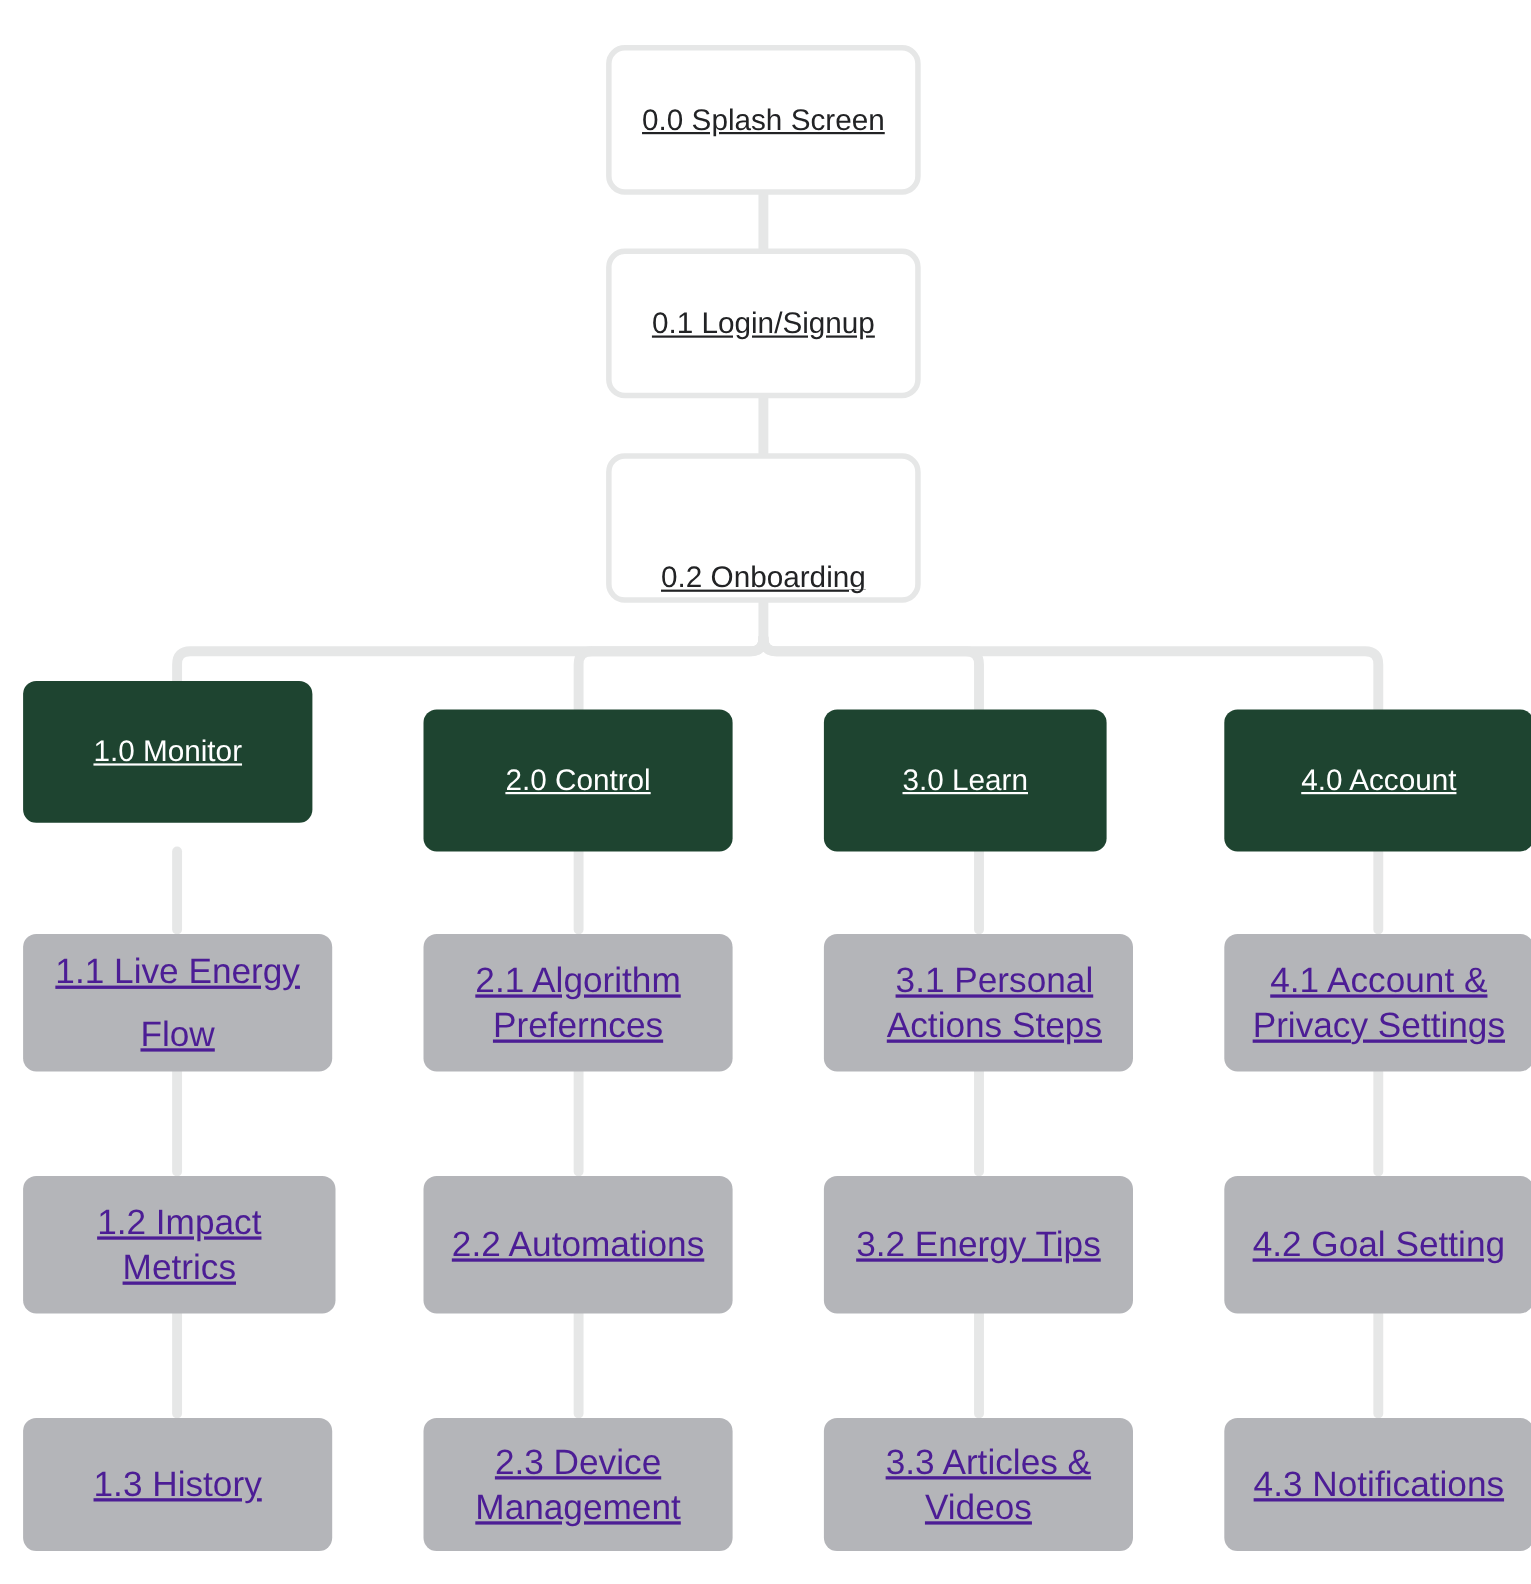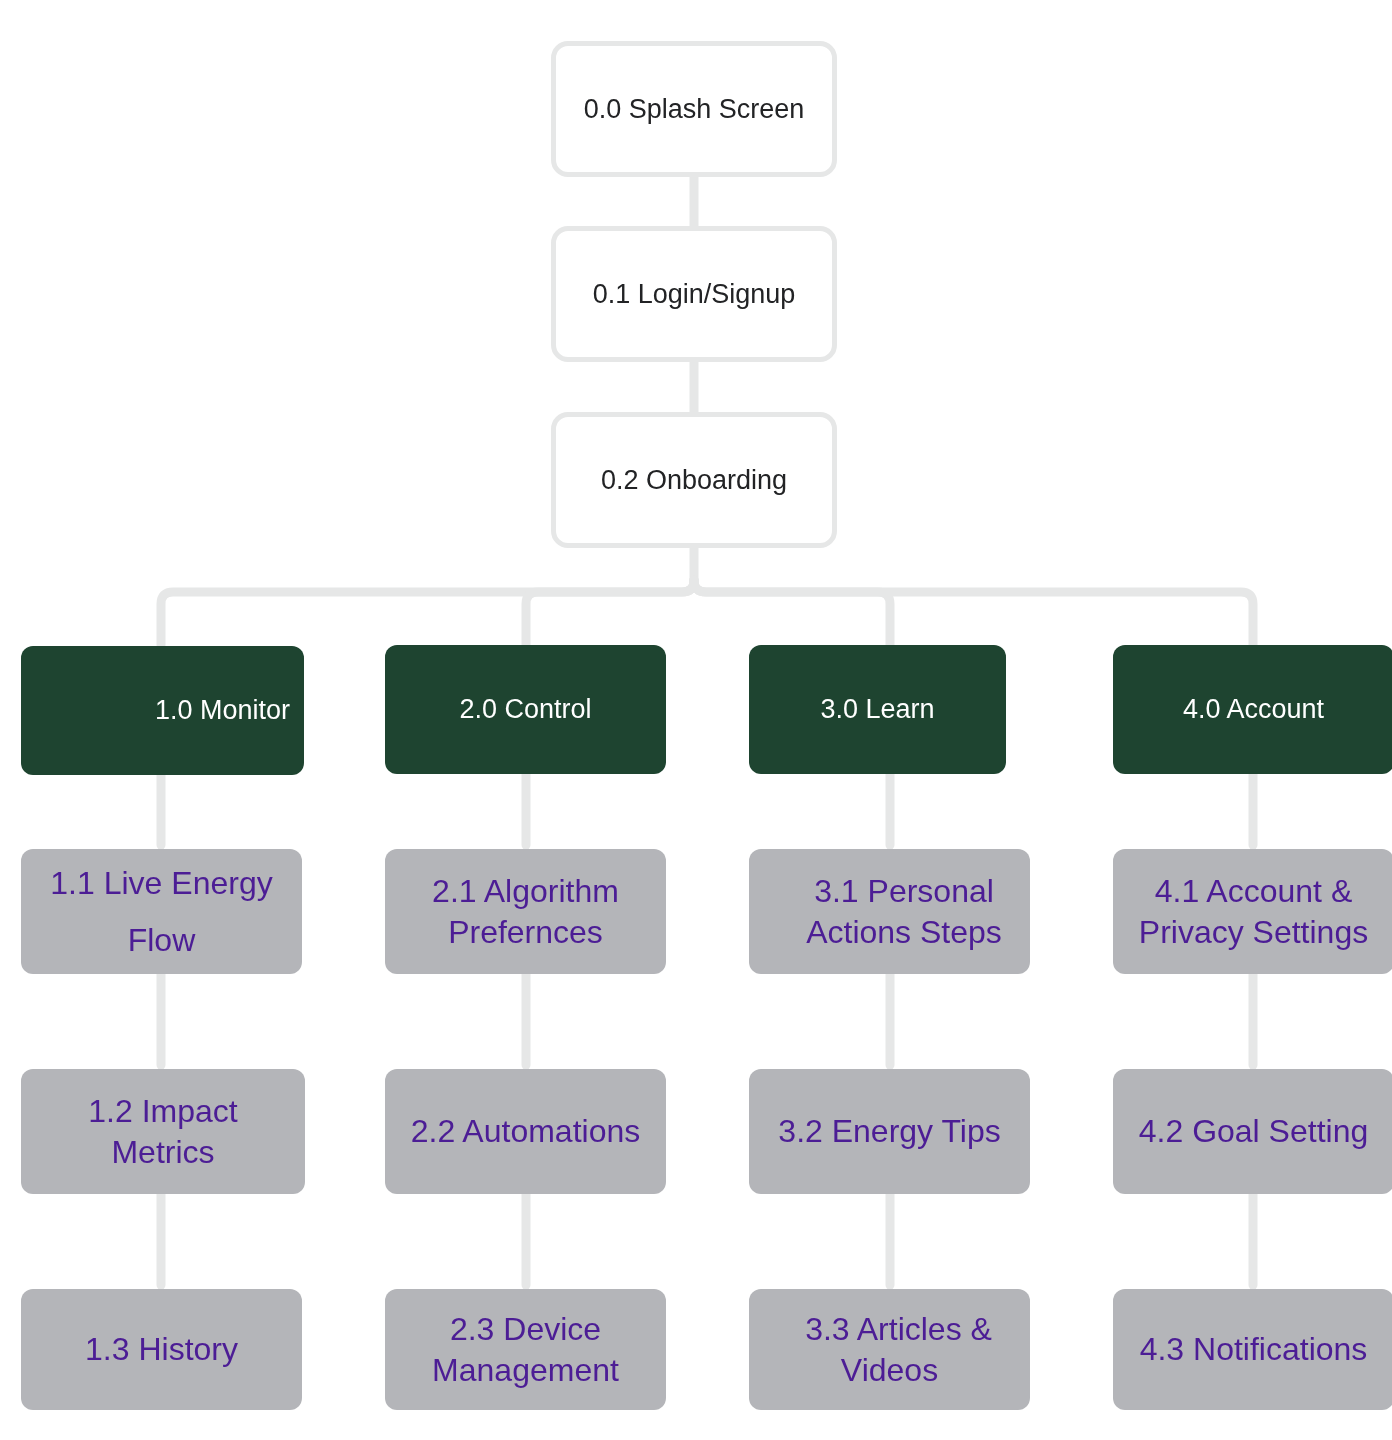--- a/index.html
+++ b/index.html
@@ -16,20 +16,21 @@
   #edges{position:absolute;left:0;top:0;width:1392px;height:1440px;z-index:1;}
 
   .node{
     position:absolute;
     box-sizing:border-box;
     display:flex;align-items:center;justify-content:center;
     text-align:center;
     border-radius:12px;
     z-index:2;
     line-height:1.28;
+    text-decoration:underline;
   }
 
   
   .node.root{
     background:#ffffff;
     border:5px solid #e6e7e7;
     color:#222325;
     font-size:27px;
     border-radius:17px;
   }
@@ -92,25 +93,25 @@
   </svg>
 
   <div class="node root" style="left:551px;top:41px;width:286px;height:136px;">
     <span class="label">0.0 Splash Screen</span>
   </div>
 
   <div class="node root" style="left:551px;top:226px;width:286px;height:136px;">
     <span class="label">0.1 Login/Signup</span>
   </div>
 
-  <div class="node root" style="left:551px;top:412px;width:286px;height:136px;">
+  <div class="node root" style="left:551px;top:412px;width:286px;height:136px;align-items:flex-end;">
     <span class="label">0.2 Onboarding</span>
   </div>
 
-  <div class="node green" style="left:21px;top:646px;width:283px;height:129px;justify-content:flex-end;">
+  <div class="node green" style="left:21px;top:619px;width:263px;height:129px;">
     <span class="label">1.0 Monitor</span>
   </div>
   <div class="node green" style="left:385px;top:645px;width:281px;height:129px;">
     <span class="label">2.0 Control</span>
   </div>
   <div class="node green" style="left:749px;top:645px;width:257px;height:129px;">
     <span class="label">3.0 Learn</span>
   </div>
   <div class="node green" style="left:1113px;top:645px;width:281px;height:129px;">
     <span class="label">4.0 Account</span>

